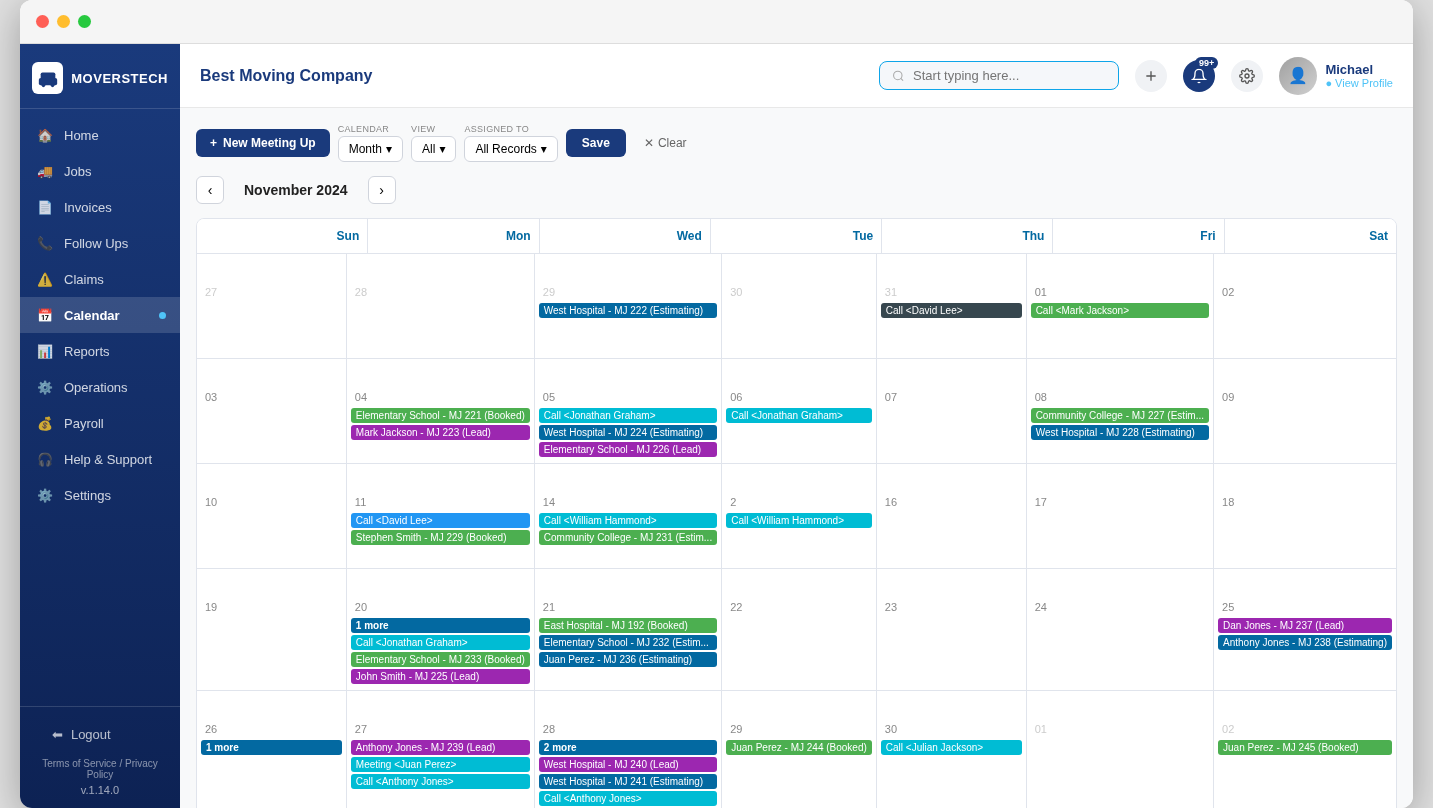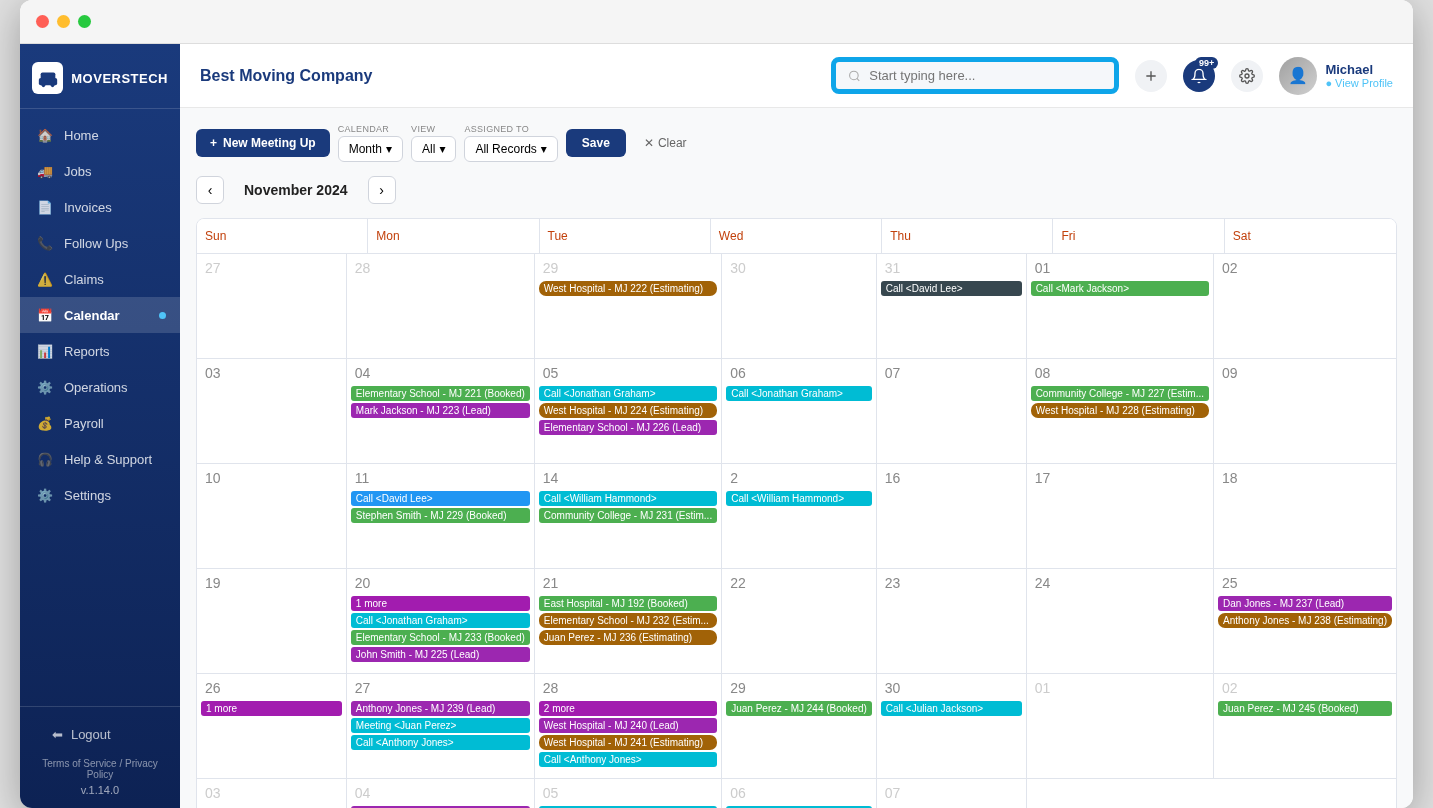--- a/index.html
+++ b/index.html
@@ -23,21 +23,21 @@
     .nav-item .dot-indicator { width: 7px; height: 7px; background: #4fc3f7; border-radius: 50%; position: absolute; right: 14px; }
     .nav-icon { width: 18px; height: 18px; display: flex; align-items: center; justify-content: center; flex-shrink: 0; }
     .sidebar-footer { padding: 12px 16px; border-top: 1px solid rgba(255,255,255,0.15); font-size: 10px; color: rgba(255,255,255,0.5); text-align: center; }
     .sidebar-footer .version { margin-top: 4px; font-size: 11px; color: rgba(255,255,255,0.6); }
     .logout-btn { display: flex; align-items: center; gap: 8px; padding: 8px 16px; cursor: pointer; color: rgba(255,255,255,0.7); font-size: 13px; margin-bottom: 8px; }
     
     .main { flex: 1; display: flex; flex-direction: column; background: #f8f9fa; overflow: hidden; }
     
     .header { background: #fff; height: 64px; display: flex; align-items: center; padding: 0 20px; gap: 16px; border-bottom: 1px solid #e8e8e8; flex-shrink: 0; }
     .header-title { font-size: 16px; font-weight: 600; color: #1a3a7c; flex: 1; }
-    .search-box { display: flex; align-items: flex-end; background: #f5f7fa; border: 5px solid #0ea5e9; border-radius: 8px; padding: 6px 12px; gap: 8px; width: 288px; }
+    .search-box { display: flex; align-items: flex-end; background: #f5f7fa; border: 1px solid #0ea5e9; border-radius: 8px; padding: 6px 12px; gap: 8px; width: 240px; }
     .search-box input { border: none; background: transparent; outline: none; font-size: 13px; color: #aaa; width: 100%; }
     .header-icons { display: flex; align-items: center; gap: 16px; }
     .icon-btn { width: 32px; height: 32px; border-radius: 50%; display: flex; align-items: center; justify-content: center; cursor: pointer; background: #f0f2f5; border: none; }
     .notif-btn { position: relative; }
     .notif-badge { position: absolute; top: -3px; right: -3px; background: #1a3a7c; color: #fff; font-size: 9px; font-weight: 700; border-radius: 10px; padding: 1px 4px; min-width: 18px; text-align: center; }
     .user-info { display: flex; align-items: center; gap: 8px; cursor: pointer; }
     .avatar { width: 38px; height: 38px; border-radius: 50%; background: #ccc; overflow: hidden; }
     .avatar-img { width: 100%; height: 100%; object-fit: cover; background: linear-gradient(135deg, #a0a0a0, #d0d0d0); display: flex; align-items: center; justify-content: center; font-size: 16px; color: #fff; }
     .user-name { font-size: 13px; font-weight: 600; color: #1a3a7c; }
     .user-link { font-size: 11px; color: #4fc3f7; }
@@ -51,35 +51,35 @@
     .select-btn { border: 1px solid #d0d4dc; background: #fff; border-radius: 6px; padding: 5px 10px; font-size: 12px; cursor: pointer; display: flex; align-items: center; gap: 4px; }
     .btn-save { background: #1a3a7c; color: #fff; border: none; padding: 7px 16px; border-radius: 6px; font-size: 12px; font-weight: 600; cursor: pointer; }
     .btn-clear { background: transparent; color: #666; border: none; padding: 7px 10px; border-radius: 6px; font-size: 12px; cursor: pointer; display: flex; align-items: center; gap: 4px; }
     
     .month-nav { display: flex; align-items: center; gap: 8px; margin-bottom: 14px; }
     .nav-arrow { width: 28px; height: 28px; border: 1px solid #d0d4dc; background: #fff; border-radius: 6px; cursor: pointer; display: flex; align-items: center; justify-content: center; font-size: 14px; }
     .month-label { font-size: 14px; font-weight: 600; color: #222; padding: 4px 12px; }
     
     .cal-grid { background: #fff; border: 1px solid #e0e4ec; border-radius: 8px; overflow: hidden; }
     .cal-header-row { display: grid; grid-template-columns: repeat(7, 1fr); background: #fff; border-bottom: 1px solid #e0e4ec; }
-    .cal-header-cell { padding: 10px 8px; text-align: left; font-size: 12px; font-weight: 400; color: #c2410c; border-right: 1px solid #e0e4ec; }
+    .cal-header-cell { padding: 10px 8px; text-align: right; font-size: 12px; font-weight: 700; color: #0369a1; border-right: 1px solid #e0e4ec; }
     .cal-header-cell:last-child { border-right: none; }
     .cal-body { display: grid; grid-template-columns: repeat(7, 1fr); }
     .cal-cell { min-height: 105px; border-right: 1px solid #e0e4ec; border-bottom: 1px solid #e0e4ec; padding: 4px; position: relative; vertical-align: top; }
     .cal-cell:nth-child(7n) { border-right: none; }
-    .cal-day-num { font-size: 14px; color: #888; margin-bottom: 3px; padding: 2px 4px; }
+    .cal-day-num { font-size: 11px; color: #888; margin-bottom: 3px; padding: 2px 4px; margin-top: 26px; }
     .cal-day-num.other-month { color: #ccc; }
     .cal-event { font-size: 10px; padding: 2px 5px; border-radius: 3px; margin-bottom: 2px; color: #fff; font-weight: 500; white-space: nowrap; overflow: hidden; text-overflow: ellipsis; cursor: pointer; }
     .ev-green { background: #4caf50; }
-    .ev-orange { background: #a16207; border-radius: 7px; }
+    .ev-orange { background: #0369a1; }
     .ev-blue { background: #2196f3; }
     .ev-purple { background: #9c27b0; }
     .ev-teal { background: #00bcd4; }
     .ev-dark { background: #37474f; }
-    .ev-more { background: #a21caf; color: #fff; }
+    .ev-more { background: #0369a1; color: #fff; font-weight: bold; }
   </style>
 </head>
 <body>
 
 <div class="window">
   <div class="titlebar">
     <div class="dot red"></div>
     <div class="dot yellow"></div>
     <div class="dot green"></div>
   </div>
@@ -237,22 +237,22 @@
         <div class="month-nav">
           <button class="nav-arrow">‹</button>
           <div class="month-label">November 2024</div>
           <button class="nav-arrow">›</button>
         </div>
 
         <div class="cal-grid">
           <div class="cal-header-row" id="cal-header">
               <div class="cal-header-cell">Sun</div>
               <div class="cal-header-cell">Mon</div>
+              <div class="cal-header-cell">Wed</div>
               <div class="cal-header-cell">Tue</div>
-              <div class="cal-header-cell">Wed</div>
               <div class="cal-header-cell">Thu</div>
               <div class="cal-header-cell">Fri</div>
               <div class="cal-header-cell">Sat</div>
             </div>
           <div class="cal-body" id="cal-body">
               <div class="cal-cell">
                 <div class="cal-day-num other-month">27</div>
               </div>
               <div class="cal-cell">
                 <div class="cal-day-num other-month">28</div>

